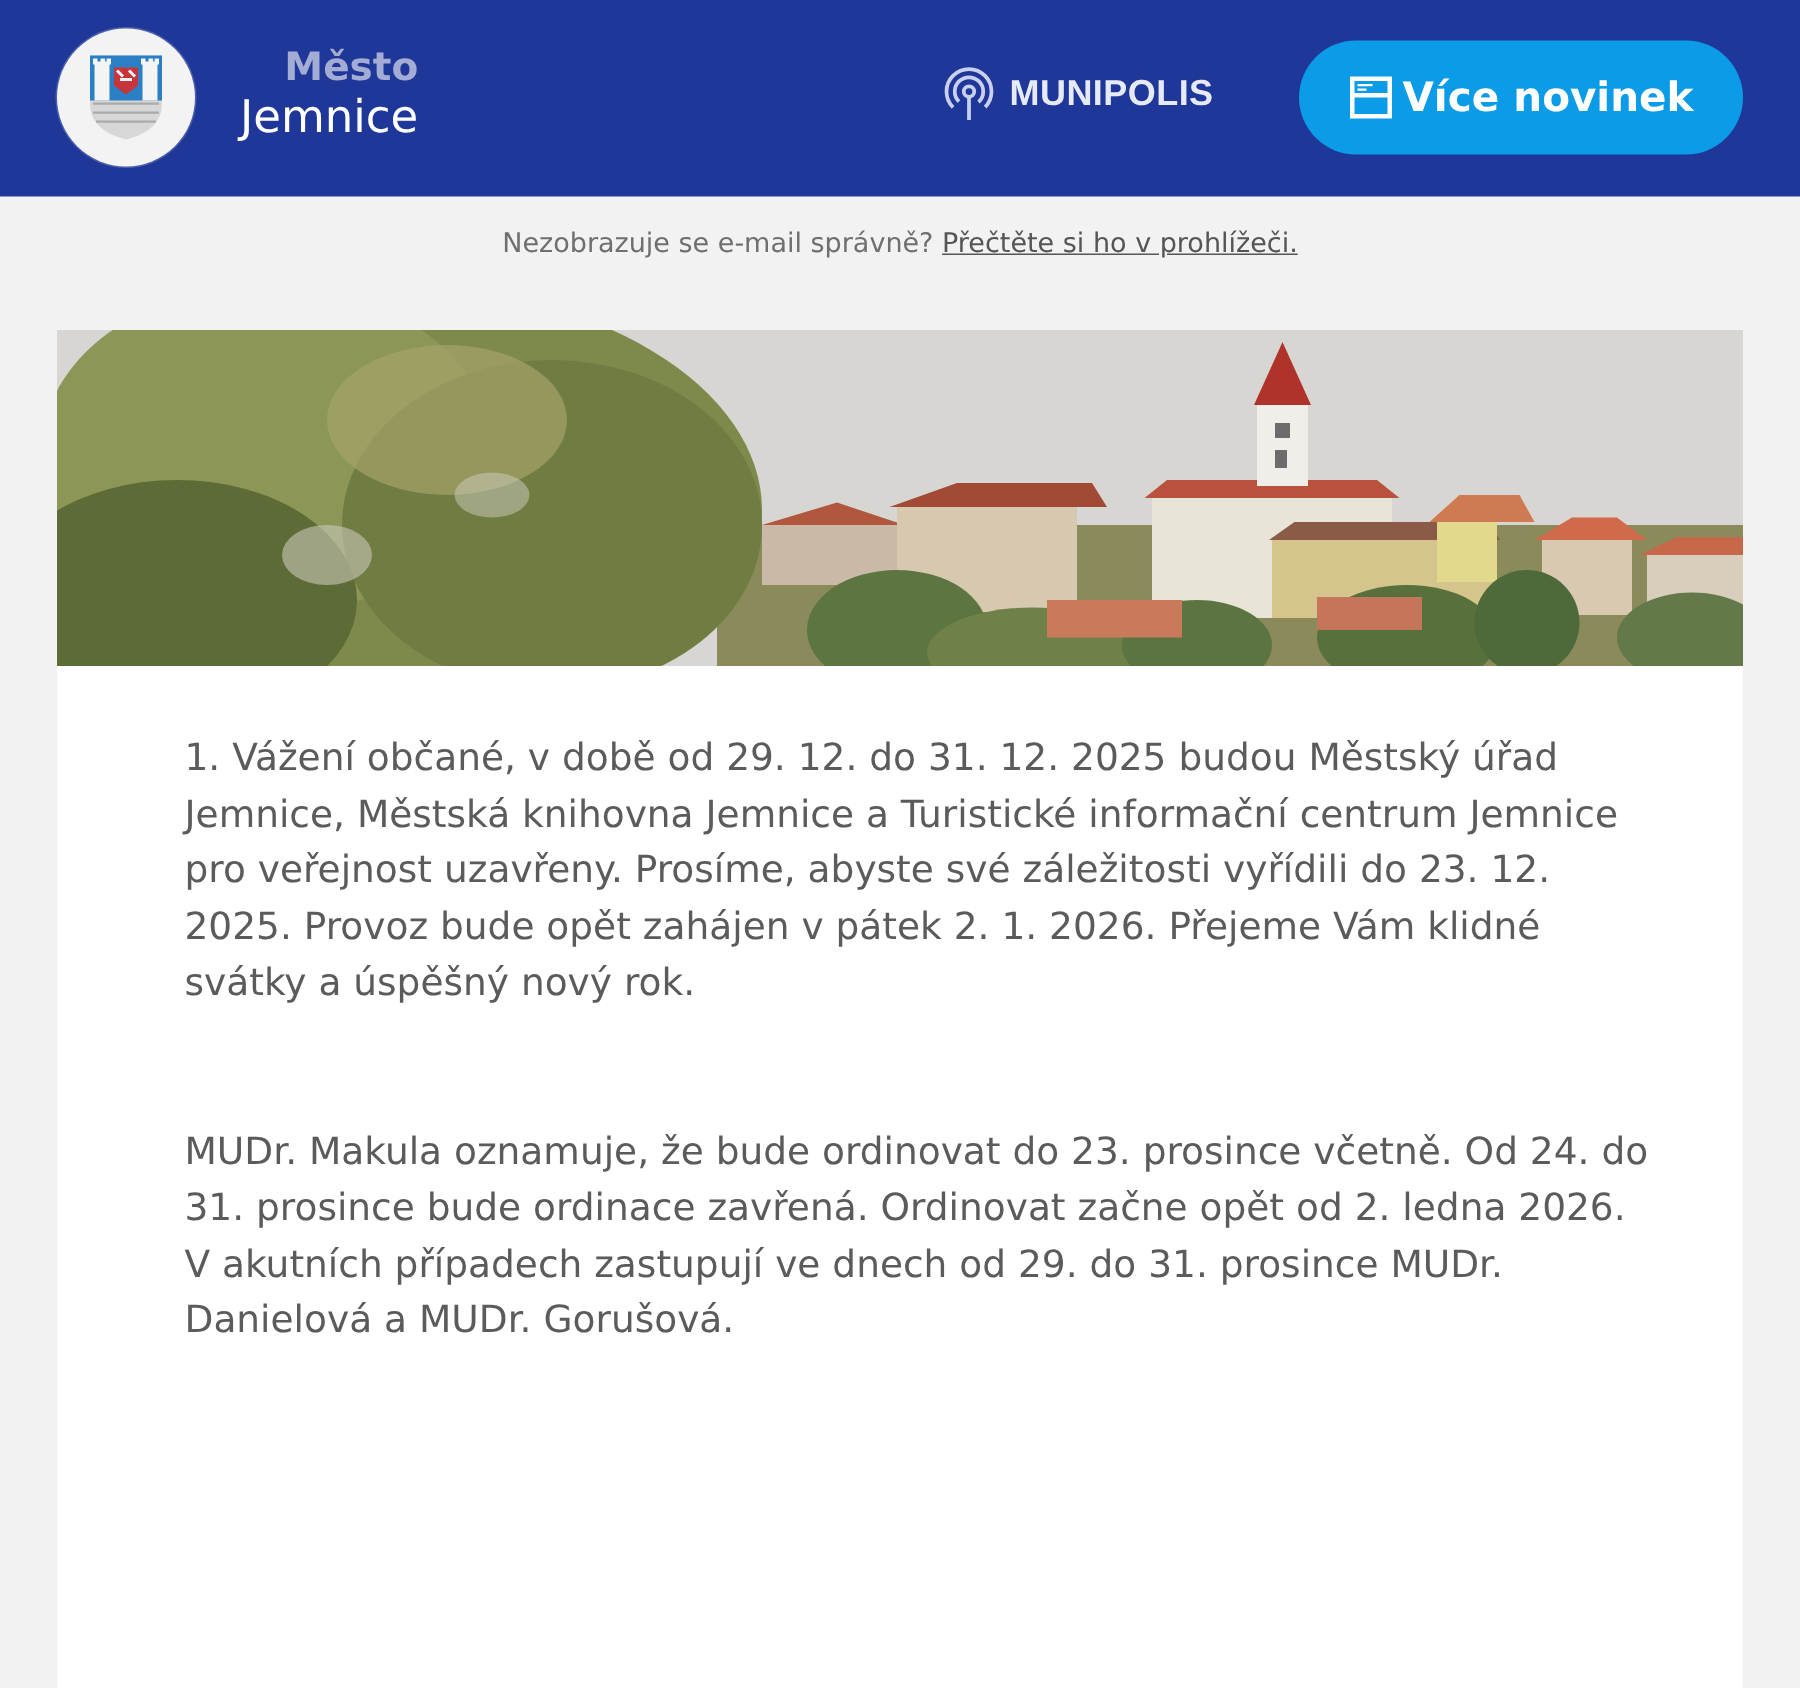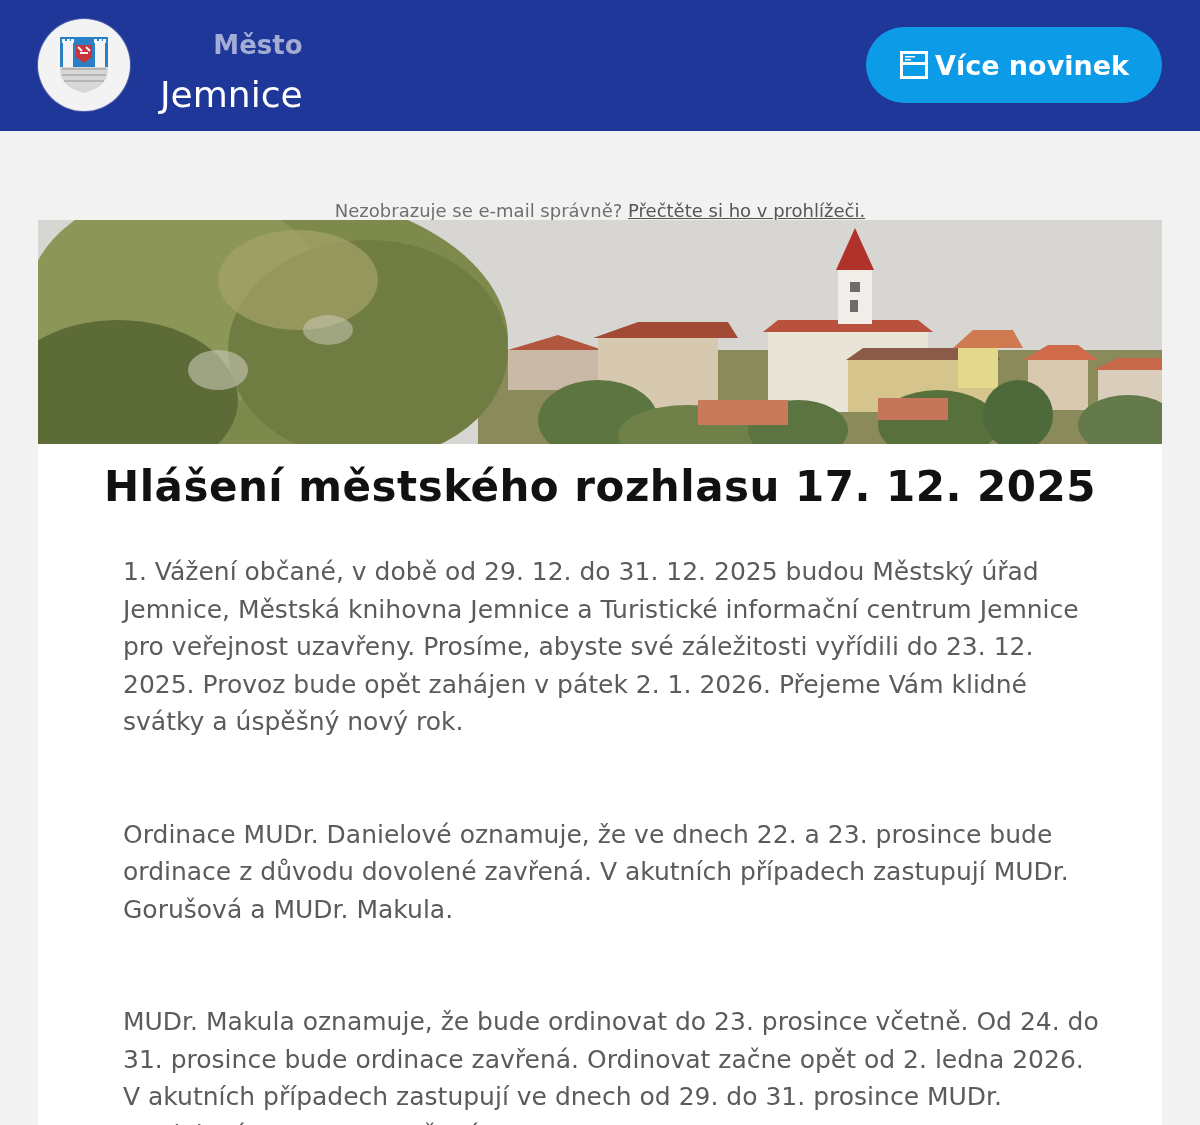--- a/index.html
+++ b/index.html
@@ -13,37 +13,37 @@
   .logo-circle {
     position: absolute; left: 38px; top: 19px; width: 92px; height: 92px;
     border-radius: 50%; background: #f3f3f3;
     box-shadow: 0 0 0 1px rgba(255,255,255,0.2);
     display: flex; align-items: center; justify-content: center;
   }
   .brand {
     position: absolute; left: 160px; top: 30px; line-height: 1.2;
   }
   .brand .city-type { color: #a3acd4; font-weight: bold; font-size: 26px; display: block; text-align: right; }
-  .brand .city-name { color: #ffffff; font-size: 36px; display: block; margin-top: 12px; }
+  .brand .city-name { color: #ffffff; font-size: 30px; display: block; margin-top: 0; }
 
   .munipolis {
     position: absolute; left: 627px; top: 44px; display: flex; align-items: center; gap: 8px;
     color: #e6eaf7; font-family: "Liberation Sans", sans-serif; font-weight: bold; font-size: 24px;
     letter-spacing: 0.3px;
   }
   .btn-more {
     position: absolute; left: 866px; top: 27px; width: 296px; height: 76px;
     border-radius: 38px; background: #0c9be6;
     display: flex; align-items: center; justify-content: center; gap: 6px;
     color: #ffffff; font-weight: bold; font-size: 27px; cursor: pointer;
   }
 
   .notice {
     text-align: center; font-size: 18px; color: #6f6f6f;
-    position: absolute; top: 152px; left: 0; width: 1200px; margin-top: 48px;
+    position: absolute; top: 152px; left: 0; width: 1200px;
   }
   .notice a { color: #555; text-decoration: underline; }
 
   .card {
     position: absolute; left: 38px; top: 220px; width: 1124px; height: 920px;
     background: #ffffff;
   }
   .hero {
     width: 1124px; height: 224px; position: relative; overflow: hidden;
     background: linear-gradient(#d6d4d0, #d9d7d2 60%, #cfc9bd);
@@ -77,20 +77,29 @@
       <path d="M18 10 L34 10 L34 22 L26 28 L18 22 Z" fill="#c8343b"></path>
       <path d="M20 12 L24 16 M28 12 L32 16 M22 18 L30 18" stroke="#f4f4f4" stroke-width="2"></path>
       <path d="M4 34 H48 M4 40 H48 M6 46 H46" stroke="#aaa" stroke-width="1.5"></path>
     </svg>
   </div>
   <div class="brand">
     <span class="city-type">Město</span>
     <span class="city-name">Jemnice</span>
   </div>
 
+  <div class="munipolis">
+    <svg width="38" height="38" viewBox="0 0 38 38">
+      <circle cx="19" cy="17" r="15" fill="none" stroke="#c9d0ee" stroke-width="2.5" stroke-dasharray="70 25" transform="rotate(135 19 17)"></circle>
+      <circle cx="19" cy="17" r="9.5" fill="none" stroke="#c9d0ee" stroke-width="2.5" stroke-dasharray="45 15" transform="rotate(135 19 17)"></circle>
+      <circle cx="19" cy="17" r="3.5" fill="none" stroke="#c9d0ee" stroke-width="2.5"></circle>
+      <line x1="19" y1="21" x2="19" y2="36" stroke="#c9d0ee" stroke-width="2.5"></line>
+    </svg>
+    <span>MUNIPOLIS</span>
+  </div>
 
   <div class="btn-more">
     <svg width="30" height="30" viewBox="0 0 30 30">
       <rect x="1" y="1" width="28" height="28" fill="#ffffff"></rect>
       <rect x="4" y="4" width="22" height="8" fill="#0c9be6"></rect>
       <rect x="6" y="6" width="10" height="1.5" fill="#ffffff"></rect>
       <rect x="6" y="9" width="6" height="1.5" fill="#ffffff"></rect>
       <rect x="4" y="15" width="22" height="11" fill="#0c9be6"></rect>
     </svg>
     <span>Více novinek</span>
@@ -141,20 +150,18 @@
       <ellipse cx="220" cy="120" rx="250" ry="150" fill="#7e8a4c"></ellipse>
       <ellipse cx="140" cy="80" rx="150" ry="110" fill="#8c9656"></ellipse>
       <ellipse cx="330" cy="130" rx="140" ry="110" fill="#6f7c42"></ellipse>
       <ellipse cx="80" cy="180" rx="120" ry="80" fill="#5d6b37"></ellipse>
       <ellipse cx="260" cy="60" rx="80" ry="50" fill="#a5a36a" opacity="0.7"></ellipse>
       <ellipse cx="180" cy="150" rx="30" ry="20" fill="#c9c8b8" opacity="0.6"></ellipse>
       <ellipse cx="290" cy="110" rx="25" ry="15" fill="#cfcdbf" opacity="0.5"></ellipse>
     </svg>
   </div>
 
-  <h1 class="title">Hlášení městského rozhlasu 17. 12. 2025</h1>
 
   <div class="content">
     <p>1. Vážení občané, v době od 29. 12. do 31. 12. 2025 budou Městský úřad Jemnice, Městská knihovna Jemnice a Turistické informační centrum Jemnice pro veřejnost uzavřeny. Prosíme, abyste své záležitosti vyřídili do 23. 12. 2025. Provoz bude opět zahájen v pátek 2. 1. 2026. Přejeme Vám klidné svátky a úspěšný nový rok.</p>
-    <p>Ordinace MUDr. Danielové oznamuje, že ve dnech 22. a 23. prosince bude ordinace z důvodu dovolené zavřená. V akutních případech zastupují MUDr. Gorušová a MUDr. Makula.</p>
     <p>MUDr. Makula oznamuje, že bude ordinovat do 23. prosince včetně. Od 24. do 31. prosince bude ordinace zavřená. Ordinovat začne opět od 2. ledna 2026. V akutních případech zastupují ve dnech od 29. do 31. prosince MUDr. Danielová a MUDr. Gorušová.</p>
   </div>
 </div>
 
 </body></html>

